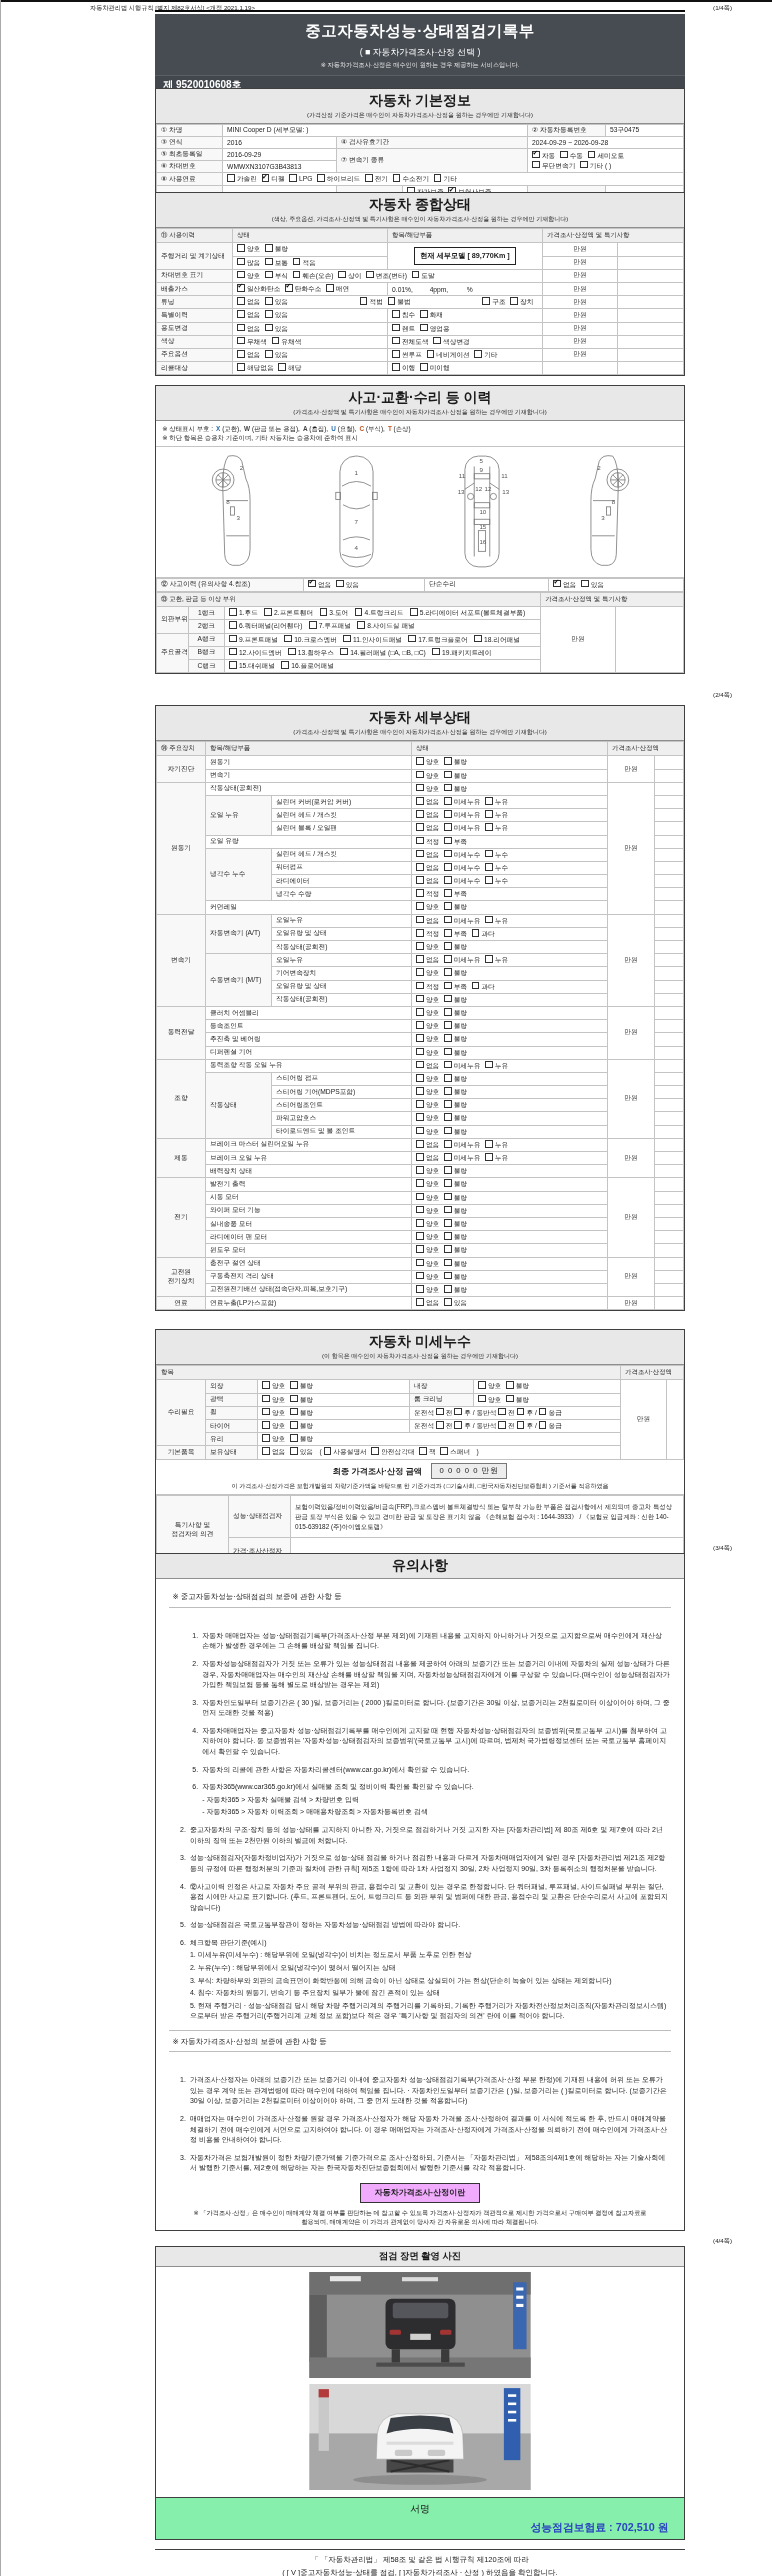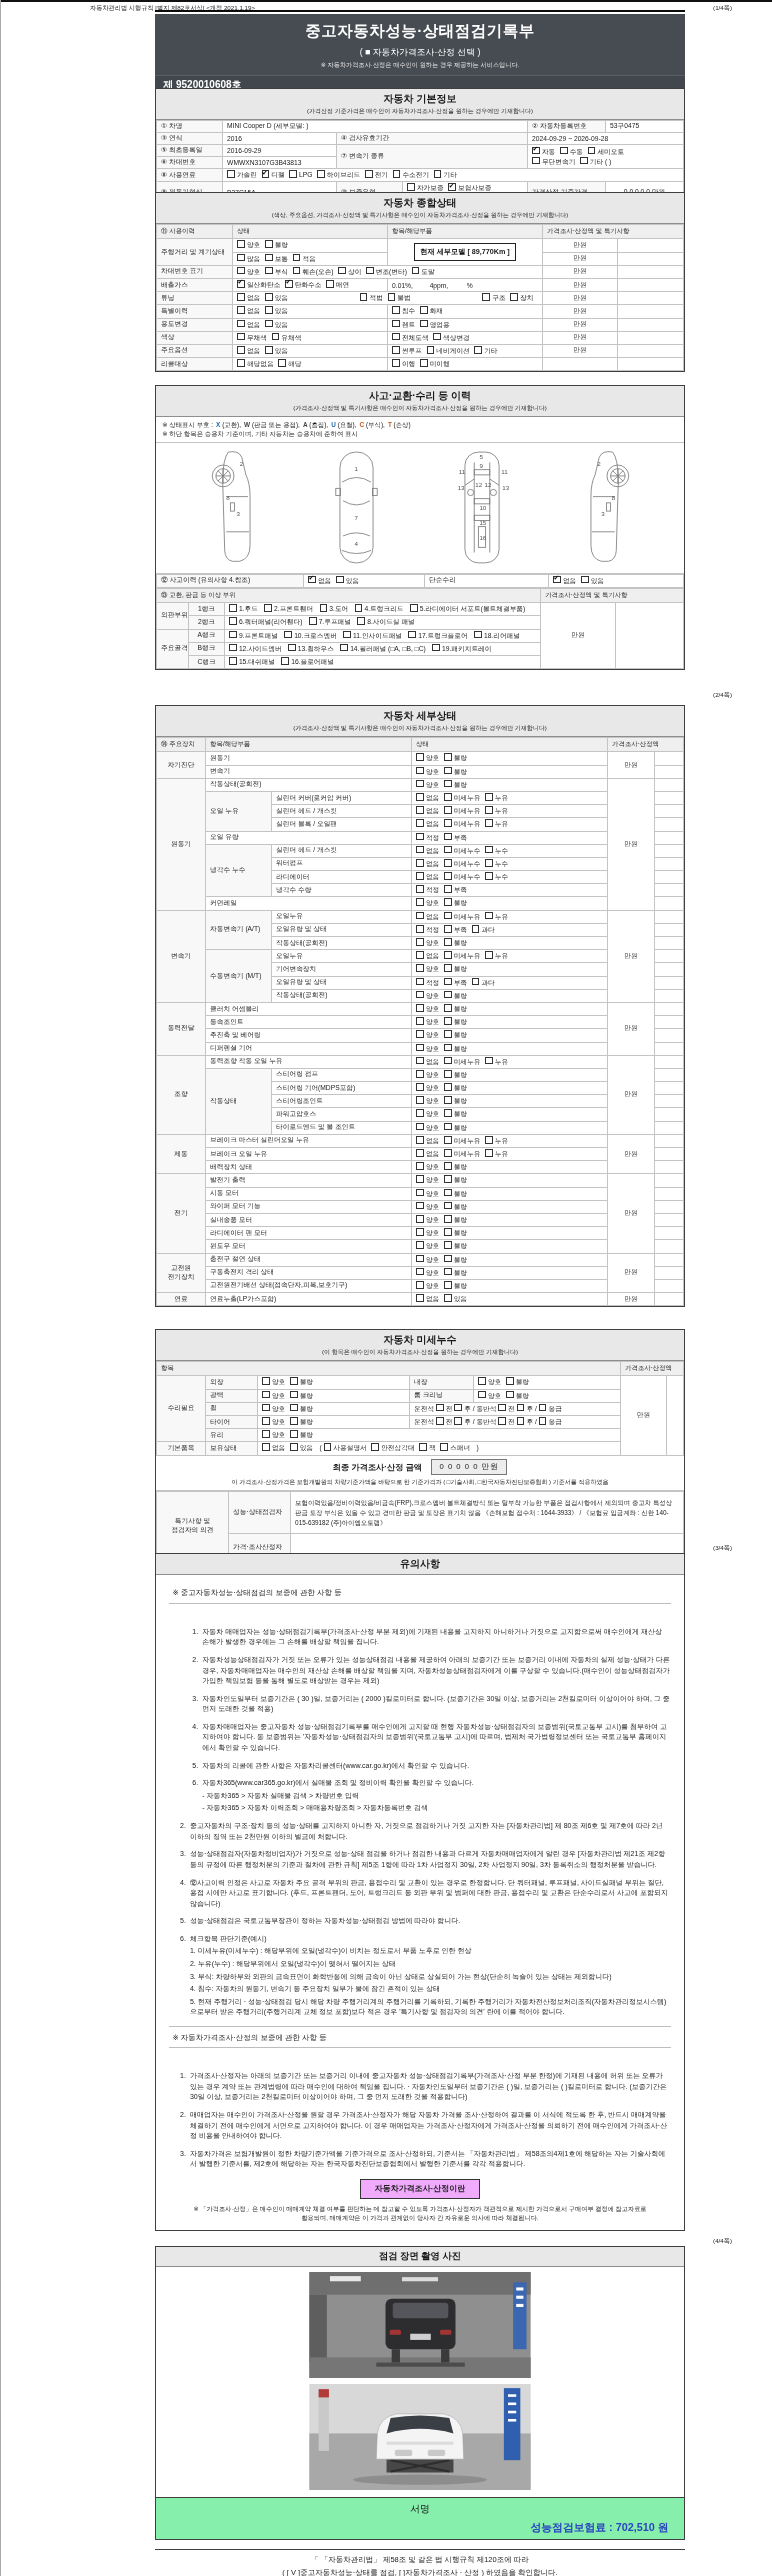--- a/index.html
+++ b/index.html
@@ -16,21 +16,21 @@
   .titlebar-top{height:2.1px;background:#0c0c0c;margin-bottom:1.5px;}
   .titlebox{background:#474c52;color:#fff;text-align:center;padding:6.7px 0 4.6px;}
   .titlebox h1{margin:0;font-size:15.5px;letter-spacing:0.5px;font-weight:bold;}
   .tsub{font-size:8.8px;margin-top:5px;}
   .tnote{font-size:6.2px;margin-top:2.6px;color:#e8e8e8;}
   .docno{background:#42474d;color:#fff;font-size:10px;font-weight:bold;padding:2.6px 0 2.6px 8.2px;border-top:0.5px solid #5a5f65;}
 
   
   .sect{border:1px solid #3f3f3f;background:#fff;box-sizing:border-box;}
   .sect-title{background:#e8e8e8;text-align:center;padding:3.1px 2.1px;border-bottom:0.5px solid #8e8e8e;}
-  .sect-title h2{margin:0;font-size:10px;font-weight:bold;}
+  .sect-title h2{margin:0;font-size:14px;font-weight:bold;}
   .sect-title p{margin:1px 0 0;font-size:6px;color:#222;}
   table.ftable{width:100%;border-collapse:collapse;table-layout:fixed;}
   table.ftable td{border:0.5px solid #c4c4c4;padding:1px 4.1px;font-size:6.7px;vertical-align:middle;word-break:keep-all;}
   table.ftable tr.chead td{background:#efefef;font-size:6.4px;padding:2.1px 4.1px;}
   td.lab{background:#f8f8f8;font-size:6.4px;}
   td.price{text-align:center;color:#333;}
   td.gtop{border-top:0.5px solid #8a8a8a;}
   .small{font-size:5.4px;color:#333;}
   .opt{margin-right:4.6px;white-space:nowrap;font-size:6.7px;display:inline-block;}
   .cb{display:inline-block;width:5.7px;height:5.7px;border:0.5px solid #333;background:#fff;vertical-align:-0.5px;margin-right:2.1px;position:relative;}

